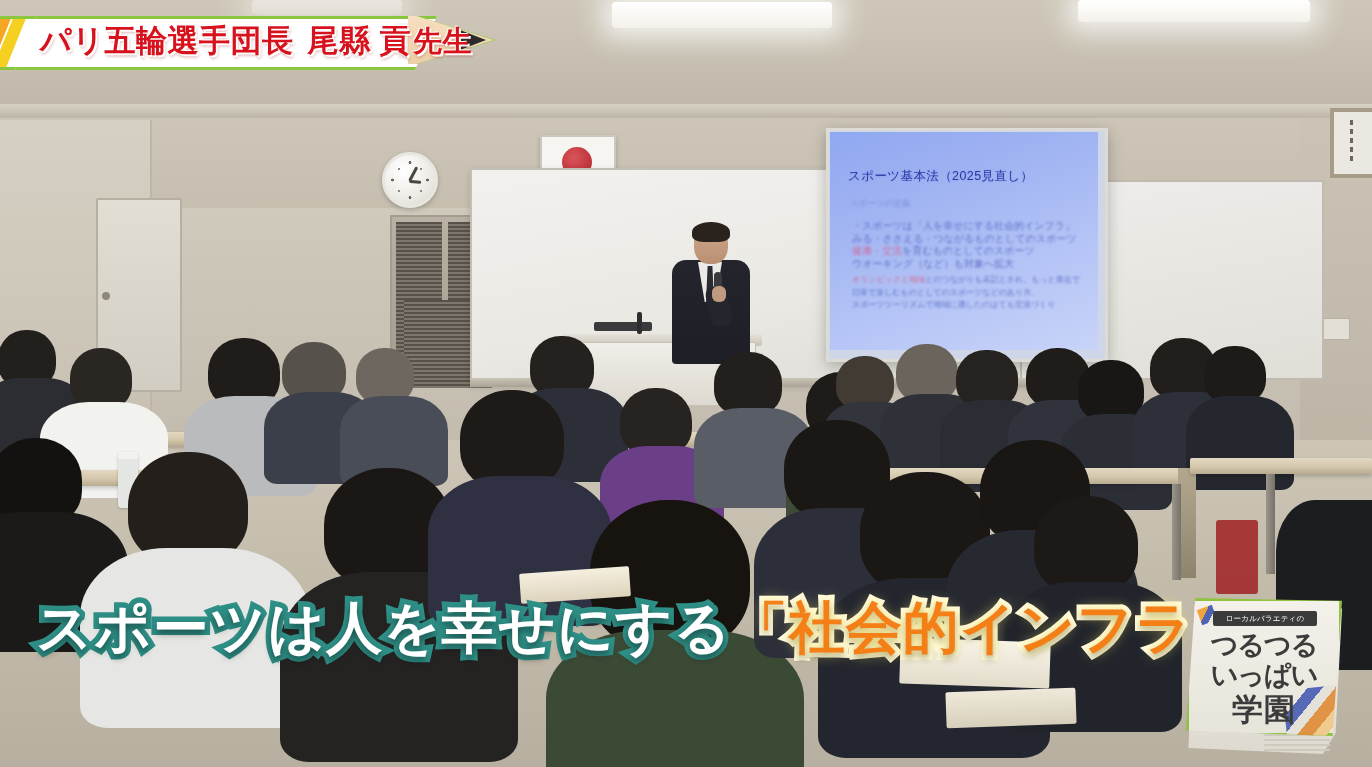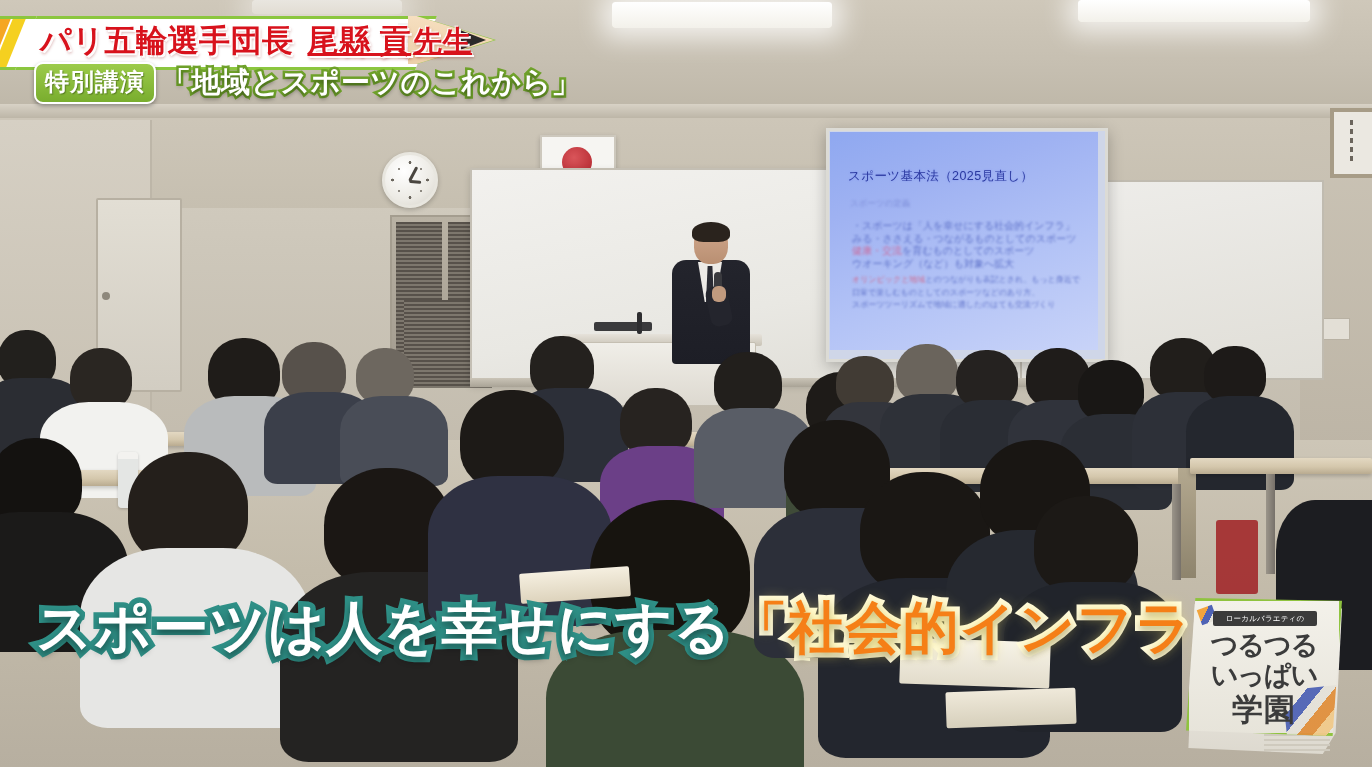--- a/index.html
+++ b/index.html
@@ -272,21 +272,21 @@
     position:absolute;left:40px;top:14px;height:38px;
     display:flex;align-items:center;gap:14px;white-space:nowrap;
     font-weight:bold;color:#d8121c;
     font-size:31px;letter-spacing:.5px;
     text-shadow:
       2px 2px 0 rgba(255,255,255,.95),
       -1px -1px 0 rgba(255,255,255,.95),
       2px 3px 3px rgba(140,20,20,.35);
   }
   .banner-text .suffix{font-size:29px;}
-  .banner-name{display:flex;align-items:baseline;gap:2px;text-decoration:underline;}
+  .banner-name{display:flex;align-items:baseline;gap:2px;}
 
   
   .subhead{
     position:absolute;left:34px;top:64px;height:38px;
     display:flex;align-items:center;gap:6px;white-space:nowrap;
   }
   .badge{
     background:linear-gradient(180deg,#9ccb4a,#79ad2e);
     border:2px solid #ffffff;border-radius:9px;
     padding:2px 9px 4px;color:#ffffff;font-weight:bold;font-size:24px;
@@ -594,24 +594,20 @@
     </div>
     <div class="banner-text">
       <span>パリ五輪選手団長</span>
       <span class="banner-name">
         <span>尾縣 貢</span>
         <span class="suffix">先生</span>
       </span>
     </div>
   </div>
 
-  <div class="subhead">
-    <span class="badge">特別講演</span>
-    <span class="subhead-title">「地域とスポーツのこれから」</span>
-  </div>
 
   <div class="telop">
     <div class="telop-l2">
       <span class="telop-white">スポーツは人を幸せにする</span>
       <span class="telop-orange">「社会的インフラ」</span>
     </div>
   </div>
 
   <div class="logo">
     <div class="logo-pages"></div>

